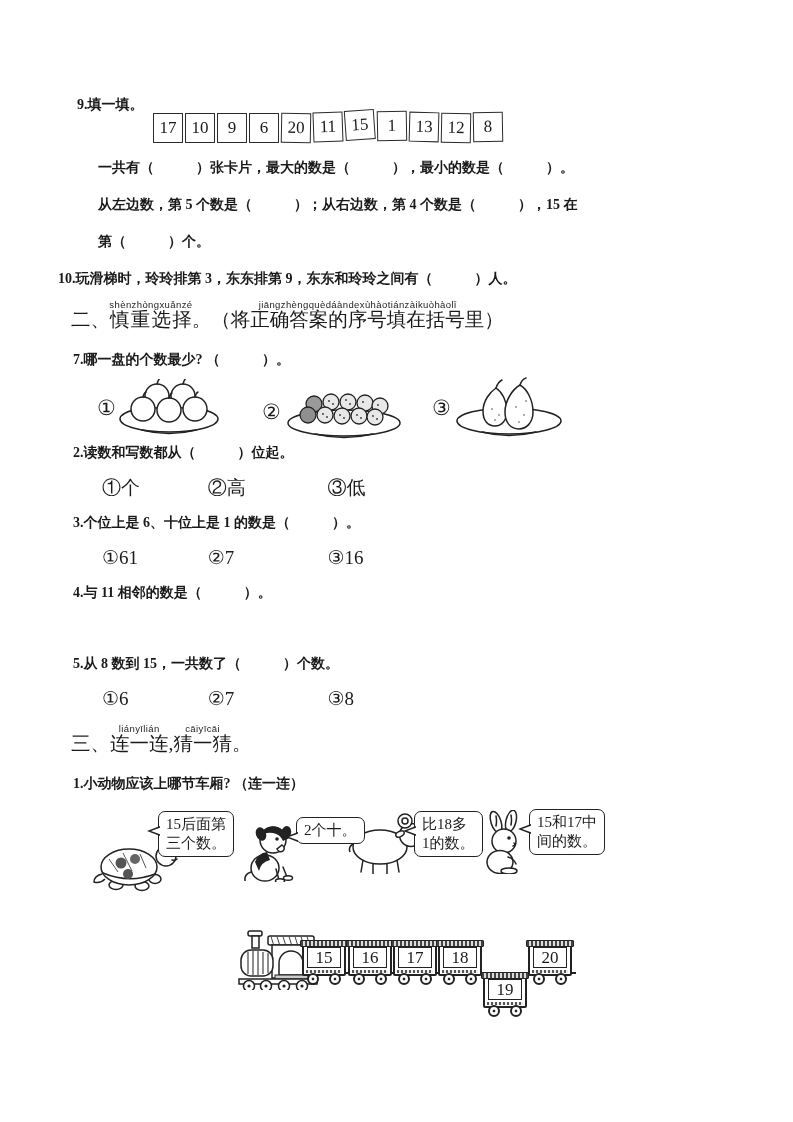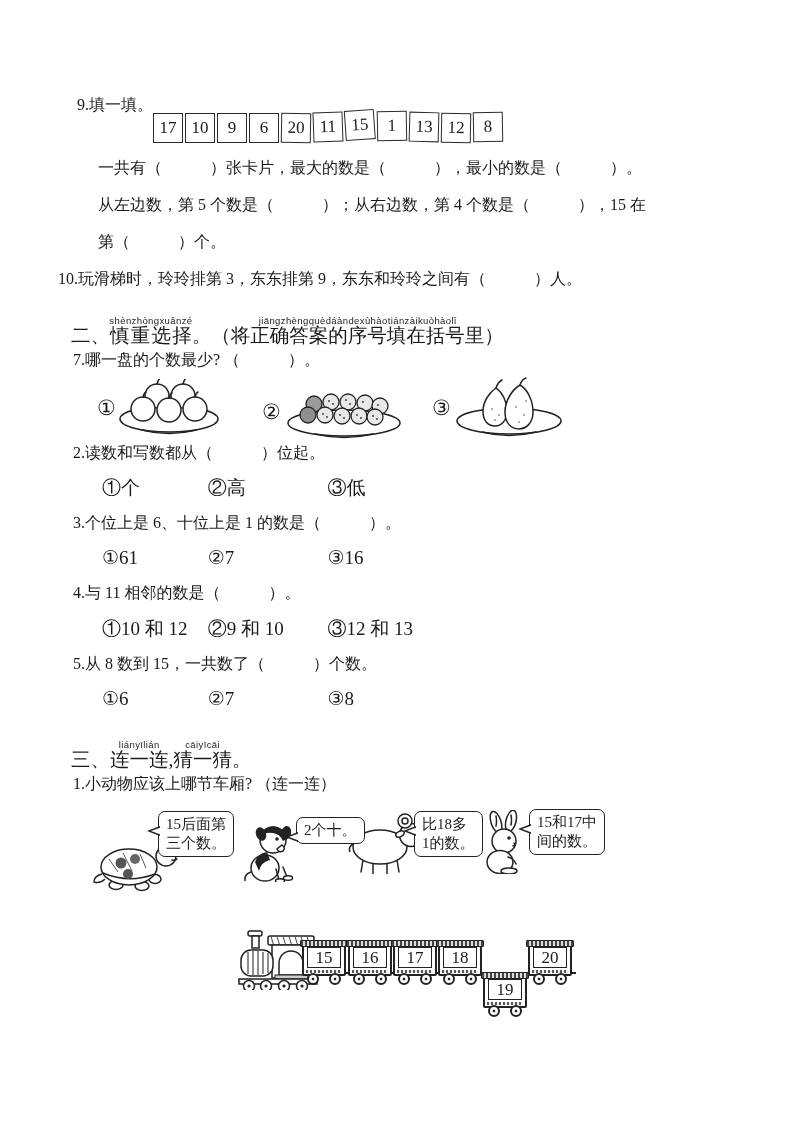--- a/index.html
+++ b/index.html
@@ -2,37 +2,37 @@
 <html><head>
 <meta charset="utf-8">
 <style>
   html,body{margin:0;padding:0;background:#ffffff;}
   .page{
     position:relative;width:793px;height:1122px;background:#ffffff;
     font-family:"Liberation Serif","DejaVu Serif",serif;color:#1a1a1a;
     overflow:hidden;margin:0 auto;
   }
   .abs{position:absolute;}
-  .qline{font-size:16px;line-height:24px;white-space:nowrap;}
+  .qline{font-size:14px;line-height:24px;white-space:nowrap;font-weight:bold;}
   
   .cards{left:153px;top:113px;display:flex;gap:2px;}
   .card{
     width:28px;height:28px;border:1.6px solid #2a2a2a;background:#fff;
     display:flex;align-items:center;justify-content:center;
     font-size:17px;
   }
   .card:nth-child(5){transform:rotate(1deg);}
   .card:nth-child(6){transform:rotate(-2deg) translateY(-1px);}
   .card:nth-child(7){transform:rotate(-4deg) translateY(-3px);}
   .card:nth-child(8){transform:rotate(-1deg) translateY(-2px);}
   .card:nth-child(9){transform:rotate(1.5deg) translateY(-1px);}
   .card:nth-child(10){transform:rotate(1deg);}
   .card:nth-child(11){transform:rotate(-1deg) translateY(-1px);}
   
-  .heading{font-size:19.5px;white-space:nowrap;margin-top:16px;}
+  .heading{font-size:19.5px;white-space:nowrap;}
   .heading rt{
     font-family:"Liberation Sans","DejaVu Sans",sans-serif;
     font-size:9.5px;letter-spacing:.4px;color:#222;
   }
   
   .opts{font-size:19px;white-space:nowrap;}
   .opts .o1{display:inline-block;width:101px;}
   .opts .o2{display:inline-block;width:115px;}
   
   .bubble{
@@ -187,25 +187,20 @@
     <span class="o2">②高</span>
     <span class="o3">③低</span>
   </div>
   <div class="abs qline" style="left:73px;top:511px;">3.个位上是 6、十位上是 1 的数是（　　　）。</div>
   <div class="abs opts" style="left:102px;top:546px;">
     <span class="o1">①61</span>
     <span class="o2">②7</span>
     <span class="o3">③16</span>
   </div>
   <div class="abs qline" style="left:73px;top:581px;">4.与 11 相邻的数是（　　　）。</div>
-  <div class="abs opts" style="left:102px;top:616px;">
-    <span class="o1">①10 和 12</span>
-    <span class="o2">②9 和 10</span>
-    <span class="o3">③12 和 13</span>
-  </div>
   <div class="abs qline" style="left:73px;top:652px;">5.从 8 数到 15，一共数了（　　　）个数。</div>
   <div class="abs opts" style="left:102px;top:687px;">
     <span class="o1">①6</span>
     <span class="o2">②7</span>
     <span class="o3">③8</span>
   </div>
 
   <div class="abs heading" style="left:71px;top:724px;">
     <span>三、</span><ruby><span>连一连</span><rt>liányīlián</rt></ruby><span>,</span><ruby><span>猜一猜</span><rt>cāiyīcāi</rt></ruby><span>。</span>
   </div>

